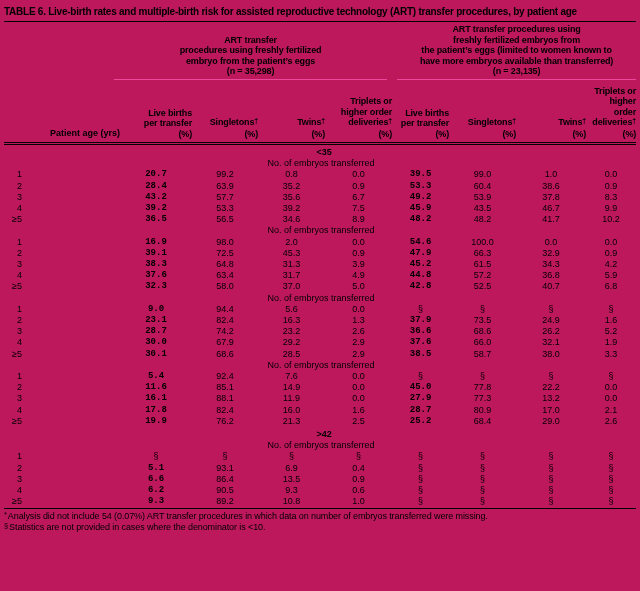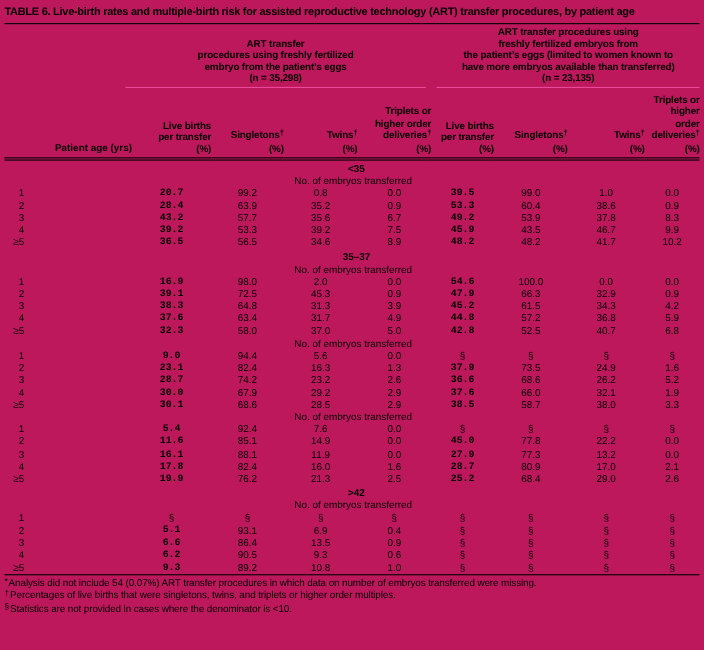--- a/index.html
+++ b/index.html
@@ -184,23 +184,20 @@
           <td class="b">36.5</td>
           <td>56.5</td>
           <td>34.6</td>
           <td>8.9</td>
           <td class="b">48.2</td>
           <td>48.2</td>
           <td>41.7</td>
           <td>10.2</td>
         </tr>
         <tr>
-          <td colspan="9" class="section-label">35–37</td>
-        </tr>
-        <tr>
           <td colspan="9" class="subheader">No. of embryos transferred</td>
         </tr>
         <tr>
           <td class="row-label"><span>1</span></td>
           <td class="b">16.9</td>
           <td>98.0</td>
           <td>2.0</td>
           <td>0.0</td>
           <td class="b">54.6</td>
           <td>100.0</td>
@@ -428,17 +425,16 @@
           <td>§</td>
           <td>§</td>
         </tr>
       </tbody>
   </table>
 
   <div class="rule-bottom"></div>
 
   <div class="footnotes">
     <div><span class="fn-sym">*</span><span>Analysis did not include 54 (0.07%) ART transfer procedures in which data on number of embryos transferred were missing.</span></div>
-    <div><span class="fn-sym">†</span><span>Percentages of live births that were singletons, twins, and triplets or higher order multiples.</span></div>
     <div><span class="fn-sym">§</span><span>Statistics are not provided in cases where the denominator is &lt;10.</span></div>
   </div>
 
 </div>
 
 </body></html>

